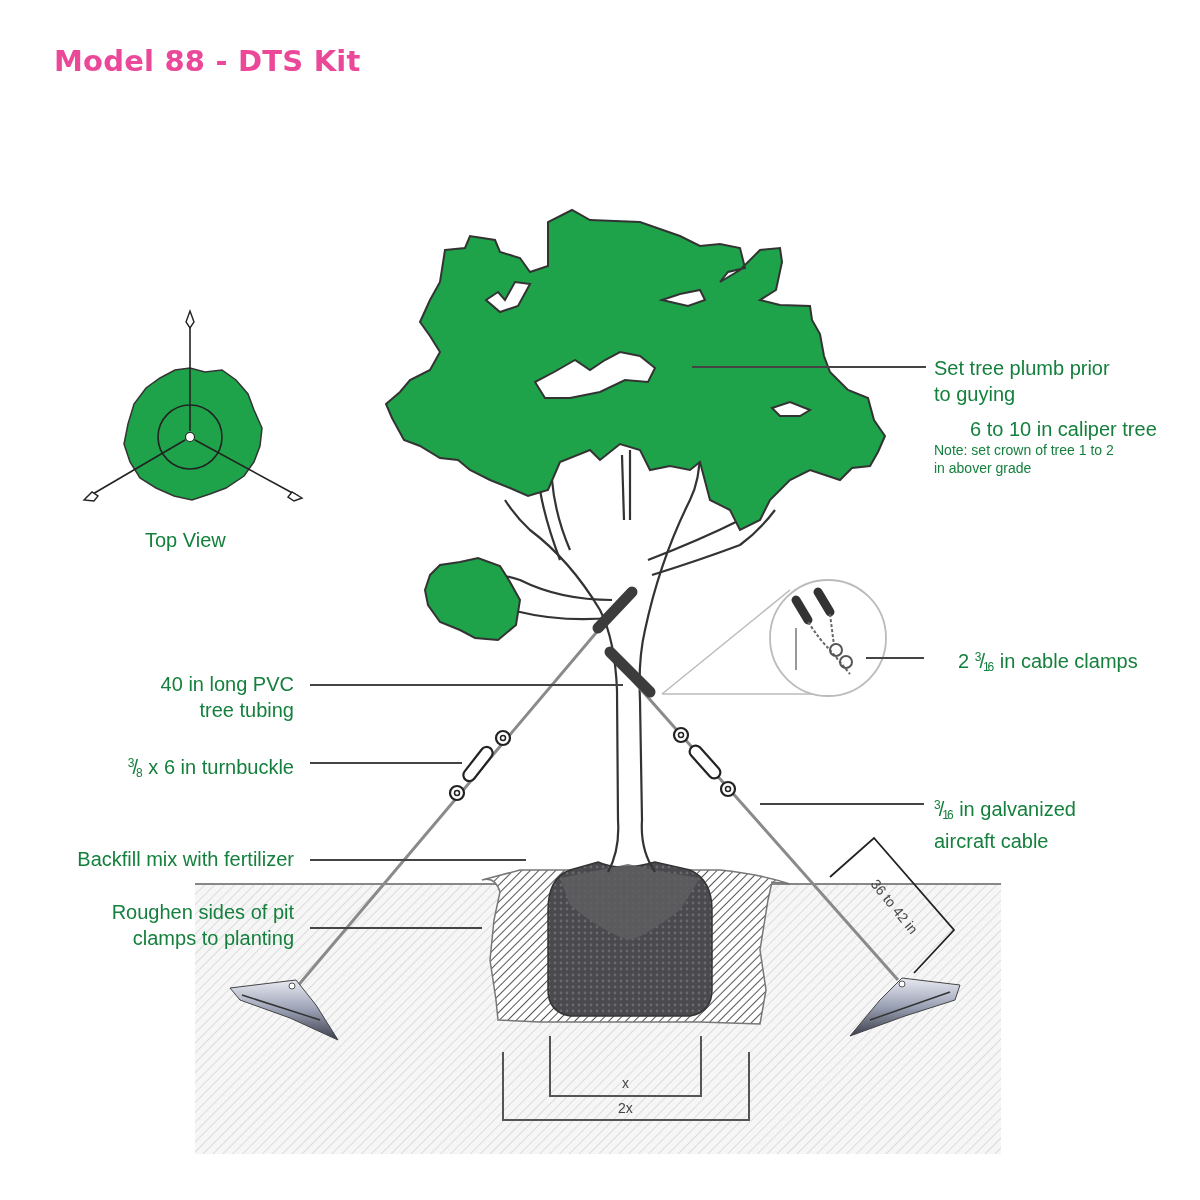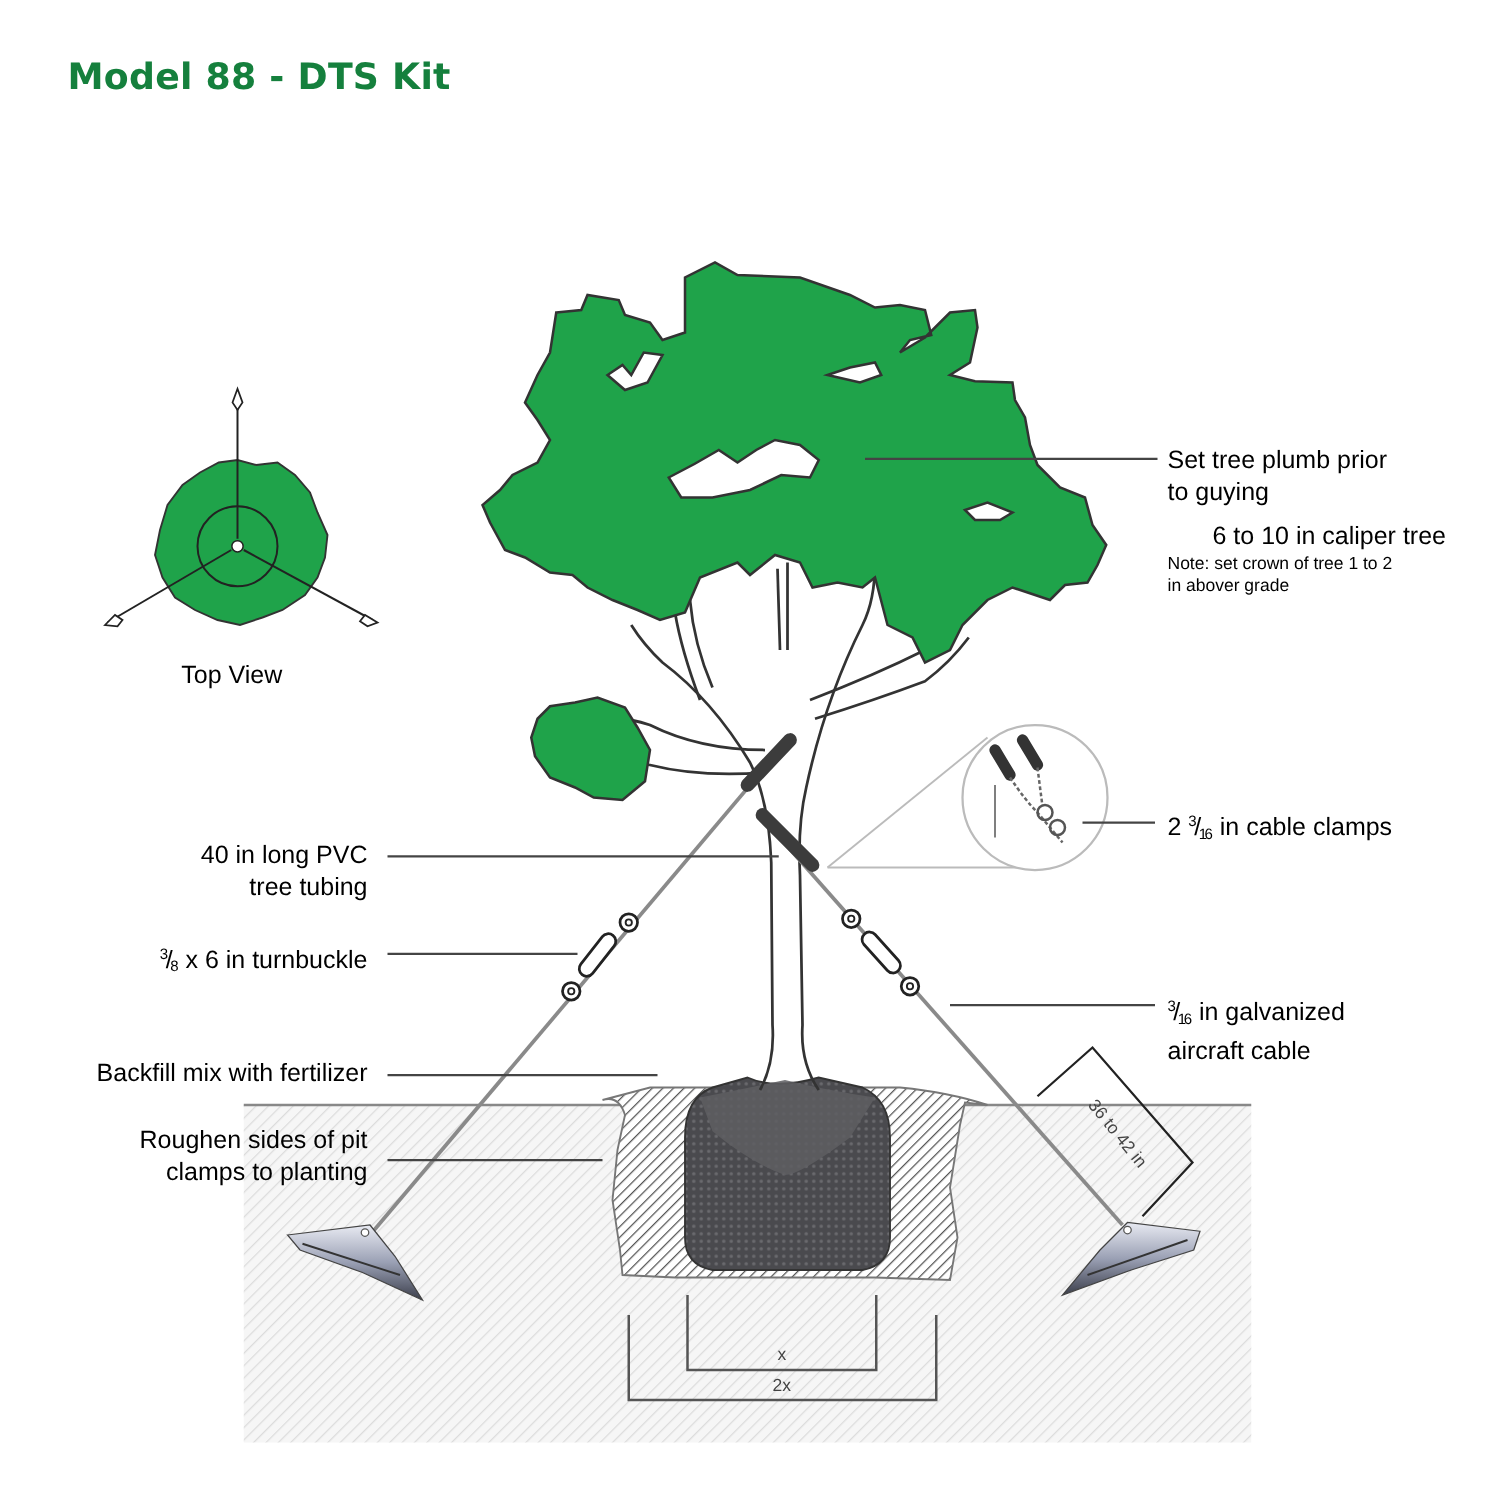--- a/index.html
+++ b/index.html
@@ -1,21 +1,21 @@
 <!DOCTYPE html>
 <html><head>
   <meta charset="utf-8">
   <style>
     html, body { margin:0; padding:0; background:#ffffff; }
     body { width:1200px; height:1200px; position:relative; overflow:hidden;
            font-family:"Liberation Sans", "DejaVu Sans", sans-serif; color:#3a3a3a; }
     .title { position:absolute; left:54px; top:44px; font-size:29px; font-weight:bold;
-             color:#15803d; letter-spacing:0.2px; font-family:"DejaVu Sans", sans-serif; }
+             color:#ec4899; letter-spacing:0.2px; font-family:"DejaVu Sans", sans-serif; }
     svg.stage { position:absolute; left:0; top:0; }
-    .lbl { position:absolute; font-size:20px; line-height:26px; color:#000000; white-space:nowrap; }
+    .lbl { position:absolute; font-size:20px; line-height:26px; color:#15803d; white-space:nowrap; }
     .lbl.r { text-align:right; }
     .small { font-size:14px; line-height:18px; }
     sup, sub { font-size:12px; }
     sup { vertical-align:7px; } sub { vertical-align:-3px; }
     .frac { letter-spacing:-2px; margin-right:2px; }
     .dimtxt { position:absolute; font-size:14px; color:#444; }
   </style>
 </head>
 <body>
 
@@ -163,21 +163,21 @@
 
 <div class="lbl" style="left:934px;top:355px;">
   <div>Set tree plumb prior</div>
   <div>to guying</div>
 </div>
 <div class="lbl" style="left:934px;top:416px;margin-left:36px;">6 to 10 in caliper tree</div>
 <div class="lbl small" style="left:934px;top:441px;">
   <div>Note: set crown of tree 1 to 2</div>
   <div>in abover grade</div>
 </div>
-<div class="lbl" style="left:934px;top:644px;text-align:right;">
+<div class="lbl" style="left:958px;top:644px;text-align:right;">
   <span>2 </span><span class="frac"><sup>3</sup>/<sub>16</sub></span><span> in cable clamps</span>
 </div>
 <div class="lbl" style="left:934px;top:792px;">
   <div><span class="frac"><sup>3</sup>/<sub>16</sub></span><span> in galvanized</span></div>
   <div>aircraft cable</div>
 </div>
 
 <div class="lbl r" style="right:906px;top:671px;">
   <div>40 in long PVC</div>
   <div>tree tubing</div>

